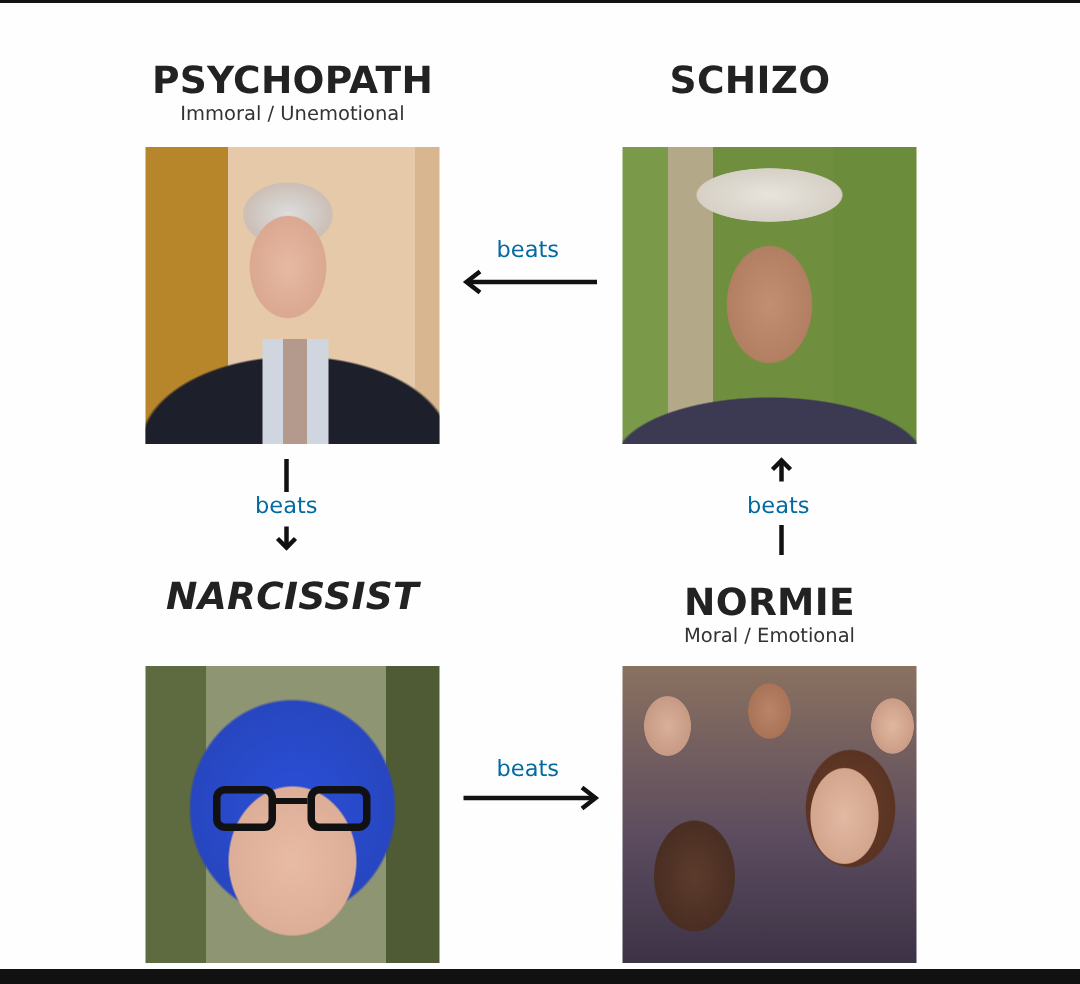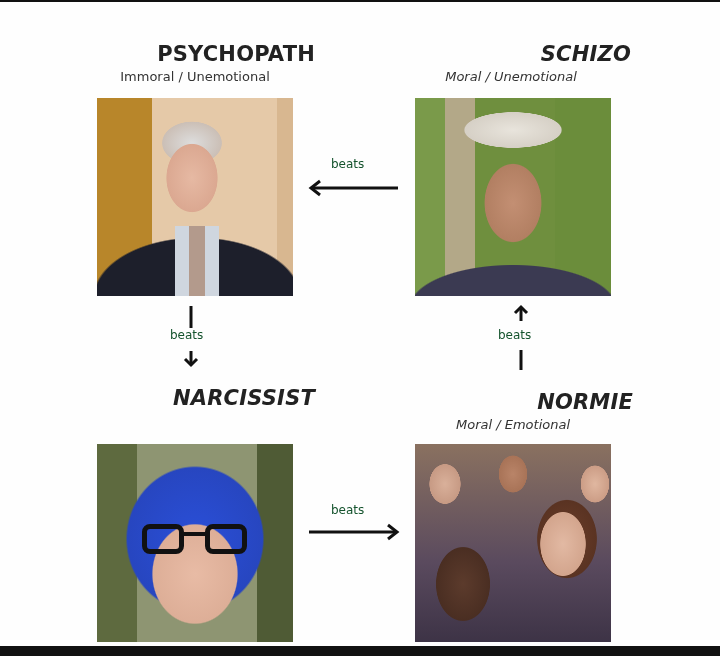--- a/index.html
+++ b/index.html
@@ -6,21 +6,21 @@
   body {
     width: 720px; height: 656px; position: relative; overflow: hidden;
     background: #fefefe;
     font-family: "DejaVu Sans", "Liberation Sans", sans-serif;
     color: #2a2a2a;
   }
   .top-border { position: absolute; left: 0; top: 0; width: 720px; height: 2px; background: #111; }
   .bottom-band { position: absolute; left: 0; top: 646px; width: 720px; height: 10px; background: #111; }
 
   .header { position: absolute; text-align: center; width: 240px; }
-  .header .name { font-weight: bold; font-size: 21px; letter-spacing: 0.2px; color: #222; line-height: 24px; text-align: right; }
+  .header .name { font-weight: bold; font-size: 25px; letter-spacing: 0.2px; color: #222; line-height: 24px; }
   .header .desc { font-size: 13px; color: #333; line-height: 22px; }
 
   .photo { position: absolute; width: 196px; height: 198px; overflow: hidden; }
 
   
   .photo.psychopath {
     left: 97px; top: 98px;
     background:
       radial-gradient(ellipse 36px 48px at 95px 80px, #e6b9a3 0%, #dba891 70%, transparent 72%),
       radial-gradient(ellipse 42px 30px at 95px 45px, #ddd 0%, #cbbfb6 70%, transparent 72%),
@@ -70,52 +70,51 @@
     background:
       radial-gradient(ellipse 32px 45px at 148px 100px, #e2b9a3 0%, #d3a58d 70%, transparent 72%),
       radial-gradient(ellipse 42px 55px at 152px 95px, #6b3e2a 0%, #5a3322 70%, transparent 72%),
       radial-gradient(ellipse 38px 52px at 48px 140px, #5c3b2c 0%, #4a2e22 70%, transparent 72%),
       radial-gradient(ellipse 22px 28px at 30px 40px, #d9b09a 0%, #c79a84 70%, transparent 72%),
       radial-gradient(ellipse 20px 26px at 98px 30px, #b98468 0%, #a87357 70%, transparent 72%),
       radial-gradient(ellipse 20px 26px at 180px 40px, #e0b7a0 0%, #cc9d86 70%, transparent 72%),
       linear-gradient(180deg, #8a7160 0%, #5a4a5e 60%, #3d3346 100%);
   }
 
-  .arrow-label { position: absolute; font-size: 12px; color: #14532d; }
+  .arrow-label { position: absolute; font-size: 15px; color: #0369a1; }
   svg.arrow { position: absolute; overflow: visible; }
 </style>
 </head>
 <body>
 
 <div class="top-border"></div>
 
 <div class="header" style="left:75px; top:42px;">
   <div class="name">PSYCHOPATH</div>
   <div class="desc">Immoral / Unemotional</div>
 </div>
 <div class="photo psychopath">
   <div class="collar"></div>
 </div>
 
-<div class="header" style="left:391px; top:42px;font-style:italic;">
+<div class="header" style="left:380px; top:42px;">
   <div class="name">SCHIZO</div>
-  <div class="desc">Moral / Unemotional</div>
 </div>
 <div class="photo schizo"></div>
 
 <div class="header" style="left:75px; top:386px;font-style:italic;">
   <div class="name">NARCISSIST</div>
 </div>
 <div class="photo narcissist">
   <div class="glasses">
       <div class="bridge"></div>
     </div>
 </div>
 
-<div class="header" style="left:393px; top:390px;font-style:italic;">
+<div class="header" style="left:393px; top:390px;">
   <div class="name">NORMIE</div>
   <div class="desc">Moral / Emotional</div>
 </div>
 <div class="photo normie"></div>
 
 <span class="arrow-label" style="left:331px; top:157px;">beats</span>
 <svg class="arrow" style="left:308px; top:180px;" width="92" height="16">
   <line x1="4" y1="8" x2="90" y2="8" stroke="#111" stroke-width="3"></line>
   <polyline points="12,1 3,8 12,15" fill="none" stroke="#111" stroke-width="3"></polyline>
 </svg>

